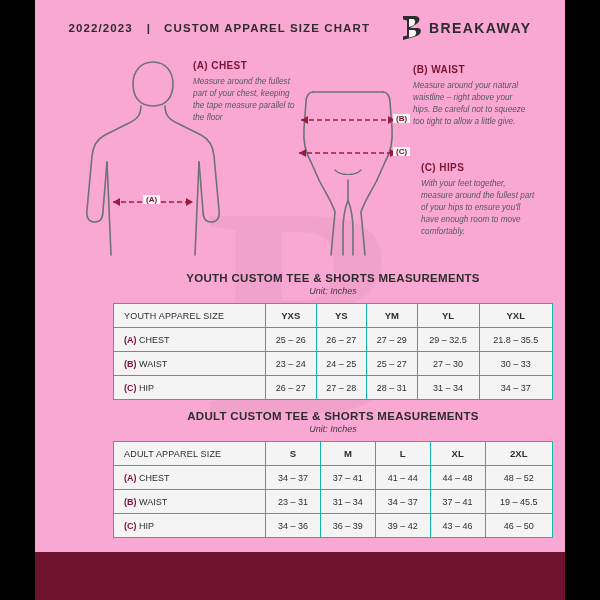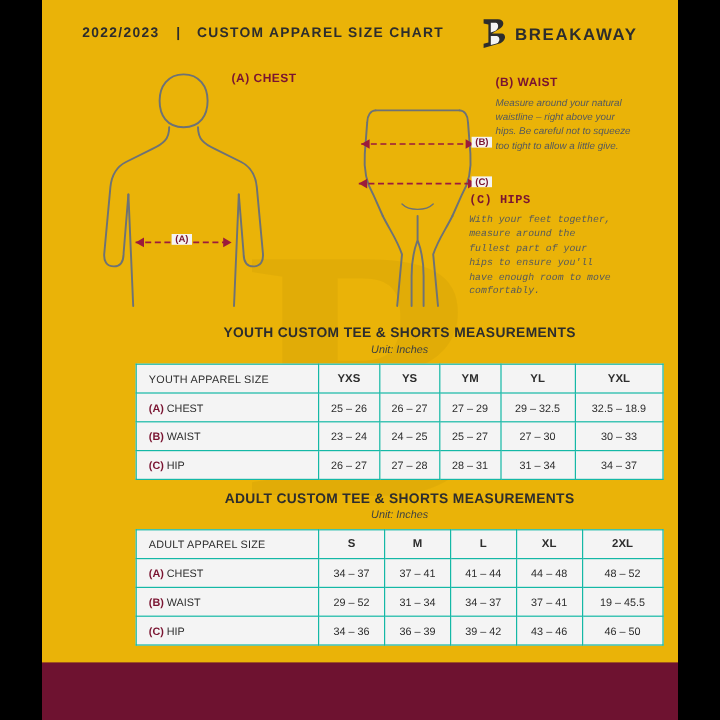--- a/index.html
+++ b/index.html
@@ -12,21 +12,21 @@
     height: 600px;
     font-family: "Liberation Sans", sans-serif;
     overflow: hidden;
   }
   .page {
     position: absolute;
     left: 35px;
     top: 0px;
     width: 530px;
     height: 600px;
-    background: #eab308;
+    background: #f9a8d4;
     overflow: hidden;
   }
   .watermark {
     position: absolute;
     left: 50%;
     top: 52%;
     transform: translate(-50%, -50%);
     font-size: 300px;
     font-weight: bold;
     font-family: "Liberation Serif", serif;
@@ -106,21 +106,21 @@
     margin-bottom: 5px;
   }
   .note-body {
     font-size: 8.2px;
     line-height: 1.45;
     font-style: italic;
     color: #55595c;
   }
   .note-a { left: 158px; top: 10px; width: 105px; }
   .note-b { left: 378px; top: 14px; width: 115px; }
-  .note-c { left: 356px; top: 112px; width: 118px; font-family: Liberation Mono, monospace; }
+  .note-c { left: 386px; top: 112px; width: 118px; }
 
   .letter-lbl {
     position: absolute;
     font-size: 8px;
     font-weight: bold;
     color: #7a1431;
     background: #f4f4f4;
     padding: 0 3px;
   }
 
@@ -259,20 +259,21 @@
         <path d="M362 103 L355 99 L355 107 Z" fill="#9b1b3c"></path>
       </g>
     </svg>
 
     <span class="letter-lbl" style="left:108px; top:145px;">(A)</span>
     <span class="letter-lbl" style="left:358px; top:64px;">(B)</span>
     <span class="letter-lbl" style="left:358px; top:97px;">(C)</span>
 
     <div class="note note-a">
       <div class="note-title">(A) CHEST</div>
+      <div class="note-body">Measure around the fullest part of your chest, keeping the tape measure parallel to the floor</div>
     </div>
     <div class="note note-b">
       <div class="note-title">(B) WAIST</div>
       <div class="note-body">Measure around your natural waistline – right above your hips. Be careful not to squeeze too tight to allow a little give.</div>
     </div>
     <div class="note note-c">
       <div class="note-title">(C) HIPS</div>
       <div class="note-body">With your feet together, measure around the fullest part of your hips to ensure you'll have enough room to move comfortably.</div>
     </div>
   </div>
@@ -294,21 +295,21 @@
       <tbody>
         <tr>
           <td class="rowhead">
             <span class="tag">(A)</span>
             <span class="lbl">CHEST</span>
           </td>
           <td>25 – 26</td>
           <td>26 – 27</td>
           <td>27 – 29</td>
           <td>29 – 32.5</td>
-          <td>32.5 – 18.9</td>
+          <td>21.8 – 35.5</td>
         </tr>
         <tr>
           <td class="rowhead">
             <span class="tag">(B)</span>
             <span class="lbl">WAIST</span>
           </td>
           <td>23 – 24</td>
           <td>24 – 25</td>
           <td>25 – 27</td>
           <td>27 – 30</td>
@@ -353,21 +354,21 @@
           <td>37 – 41</td>
           <td>41 – 44</td>
           <td>44 – 48</td>
           <td>48 – 52</td>
         </tr>
         <tr>
           <td class="rowhead">
             <span class="tag">(B)</span>
             <span class="lbl">WAIST</span>
           </td>
-          <td>29 – 52</td>
+          <td>23 – 31</td>
           <td>31 – 34</td>
           <td>34 – 37</td>
           <td>37 – 41</td>
           <td>19 – 45.5</td>
         </tr>
         <tr>
           <td class="rowhead">
             <span class="tag">(C)</span>
             <span class="lbl">HIP</span>
           </td>

